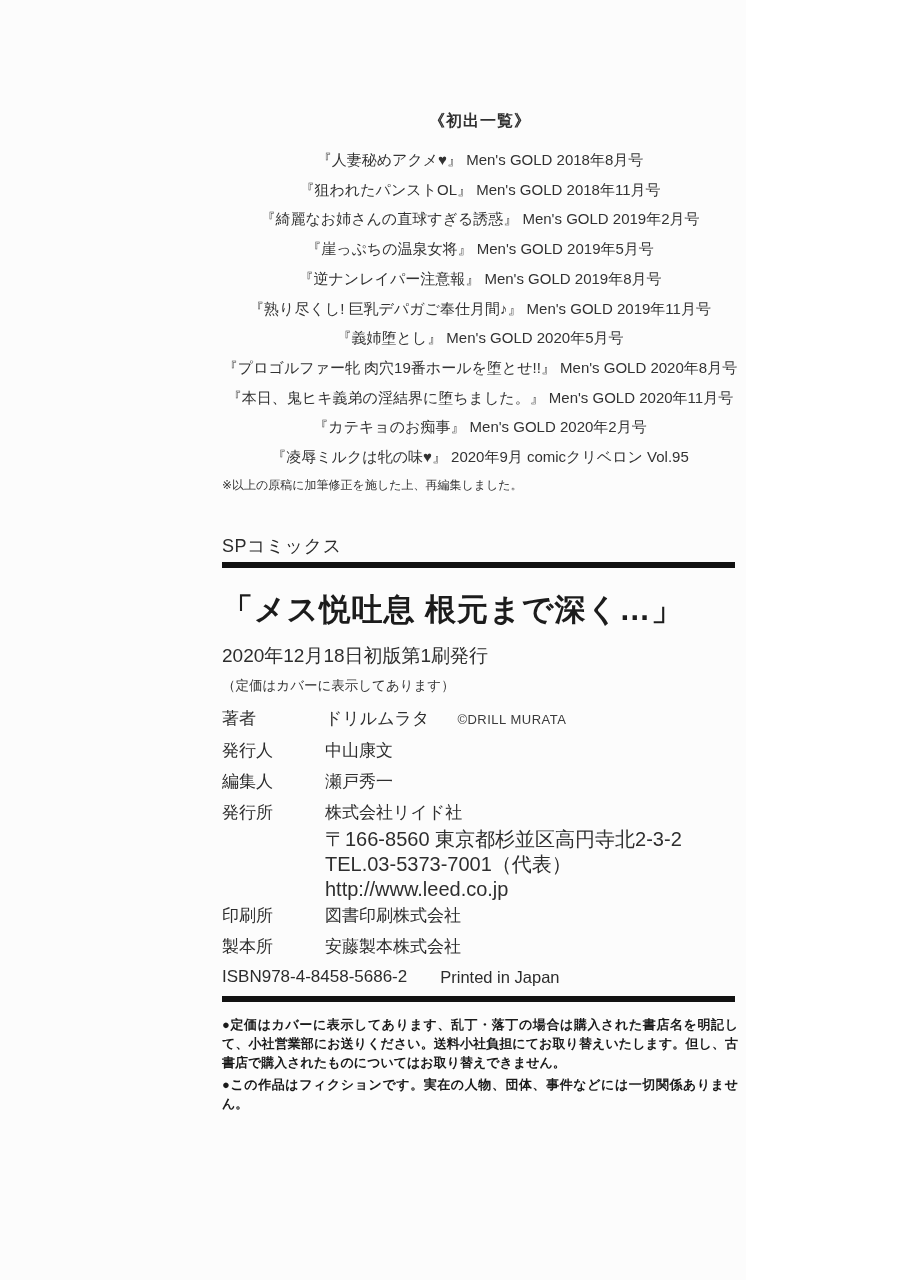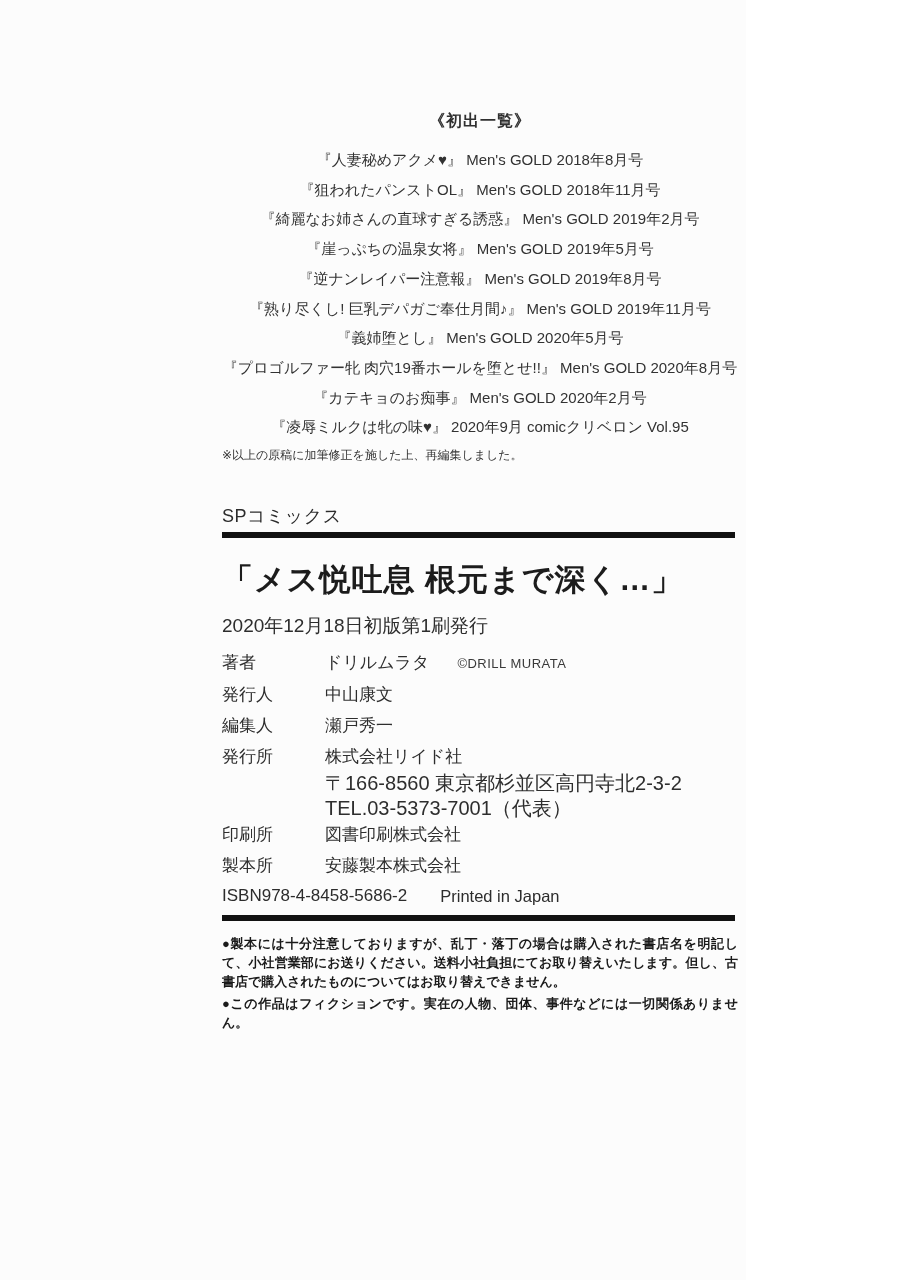--- a/index.html
+++ b/index.html
@@ -133,31 +133,33 @@
       <div class="fp-heading">《初出一覧》</div>
       <div class="fp-entries">
         <div class="fp-entry">『人妻秘めアクメ♥』 Men's GOLD 2018年8月号</div>
         <div class="fp-entry">『狙われたパンストOL』 Men's GOLD 2018年11月号</div>
         <div class="fp-entry">『綺麗なお姉さんの直球すぎる誘惑』 Men's GOLD 2019年2月号</div>
         <div class="fp-entry">『崖っぷちの温泉女将』 Men's GOLD 2019年5月号</div>
         <div class="fp-entry">『逆ナンレイパー注意報』 Men's GOLD 2019年8月号</div>
         <div class="fp-entry">『熟り尽くし! 巨乳デパガご奉仕月間♪』 Men's GOLD 2019年11月号</div>
         <div class="fp-entry">『義姉堕とし』 Men's GOLD 2020年5月号</div>
         <div class="fp-entry">『プロゴルファー牝 肉穴19番ホールを堕とせ!!』 Men's GOLD 2020年8月号</div>
+        <div class="fp-entry">『本日、鬼ヒキ義弟の淫結界に堕ちました。』 Men's GOLD 2020年11月号</div>
         <div class="fp-entry">『カテキョのお痴事』 Men's GOLD 2020年2月号</div>
         <div class="fp-entry">『凌辱ミルクは牝の味♥』 2020年9月 comicクリベロン Vol.95</div>
       </div>
       <div class="fp-note">※以上の原稿に加筆修正を施した上、再編集しました。</div>
     </div>
 
     <div>
       <div class="series">SPコミックス</div>
       <div class="rule top"></div>
       <div class="book-title">「メス悦吐息 根元まで深く…」</div>
       <div class="print-date">2020年12月18日初版第1刷発行</div>
+      <div class="price-note">（定価はカバーに表示してあります）</div>
 
       <div class="info">
         <div class="info-row">
           <span class="label">著者</span>
           <span class="value">ドリルムラタ</span>
           <span class="copyright">©DRILL MURATA</span>
         </div>
         <div class="info-row">
           <span class="label">発行人</span>
           <span class="value">中山康文</span>
@@ -171,37 +173,41 @@
           <span class="value">株式会社リイド社</span>
         </div>
         <div class="info-row sub">
           <span class="label"></span>
           <span class="value">〒166-8560 東京都杉並区高円寺北2-3-2</span>
         </div>
         <div class="info-row sub">
           <span class="label"></span>
           <span class="value">TEL.03-5373-7001（代表）</span>
         </div>
+        <div class="info-row sub">
+          <span class="label"></span>
+          <span class="value">http://www.leed.co.jp</span>
+        </div>
         <div class="info-row">
           <span class="label">印刷所</span>
           <span class="value">図書印刷株式会社</span>
         </div>
         <div class="info-row">
           <span class="label">製本所</span>
           <span class="value">安藤製本株式会社</span>
         </div>
       </div>
 
       <div class="isbn-row">
         <span>ISBN978-4-8458-5686-2</span>
         <span class="printed">Printed in Japan</span>
       </div>
 
       <div class="rule bottom"></div>
 
       <div class="legal">
-        <p>●製本には十分注意しておりますが、乱丁・落丁の場合は購入された書店名を明記して、小社営業部にお送りください。送料小社負担にてお取り替えいたします。但し、古書店で購入されたものについてはお取り替えできません。</p>
+        <p>●定価はカバーに表示してあります、乱丁・落丁の場合は購入された書店名を明記して、小社営業部にお送りください。送料小社負担にてお取り替えいたします。但し、古書店で購入されたものについてはお取り替えできません。</p>
         <p>●この作品はフィクションです。実在の人物、団体、事件などには一切関係ありません。</p>
       </div>
     </div>
 
   </div>
 </div>
 
 </body></html>

